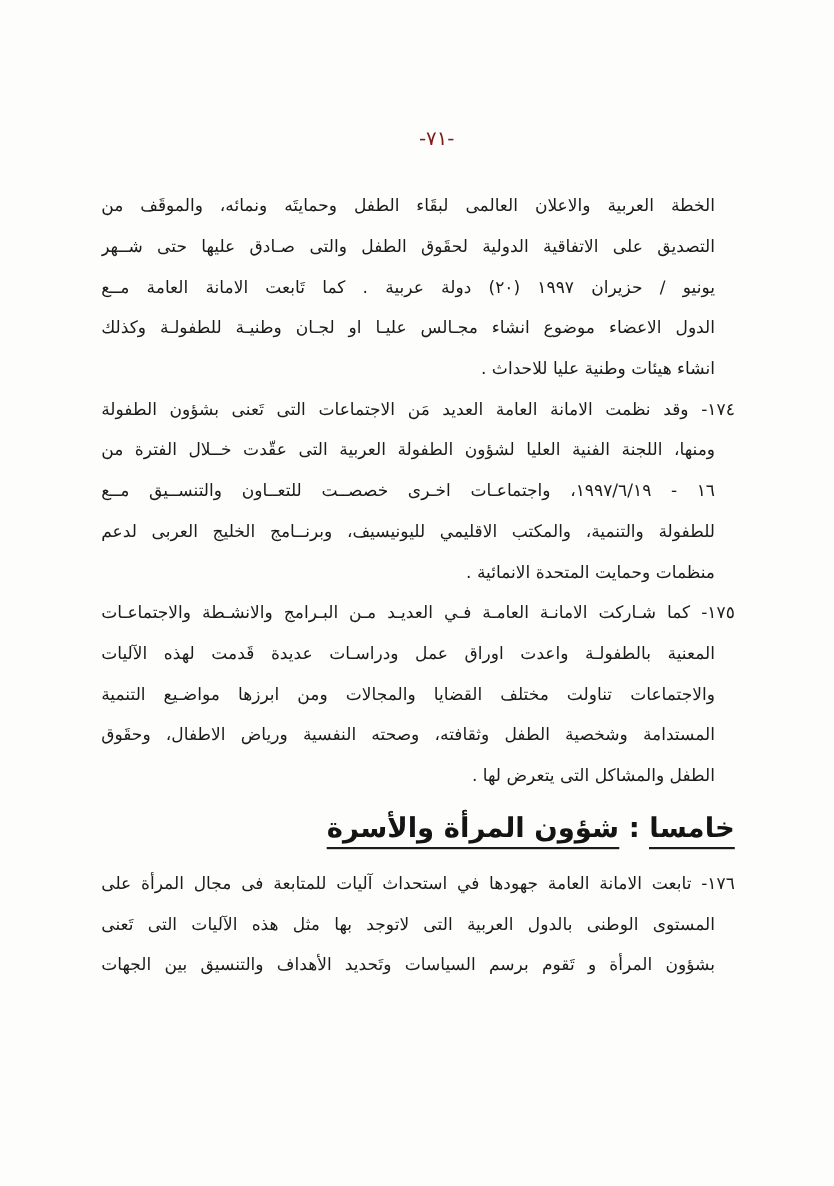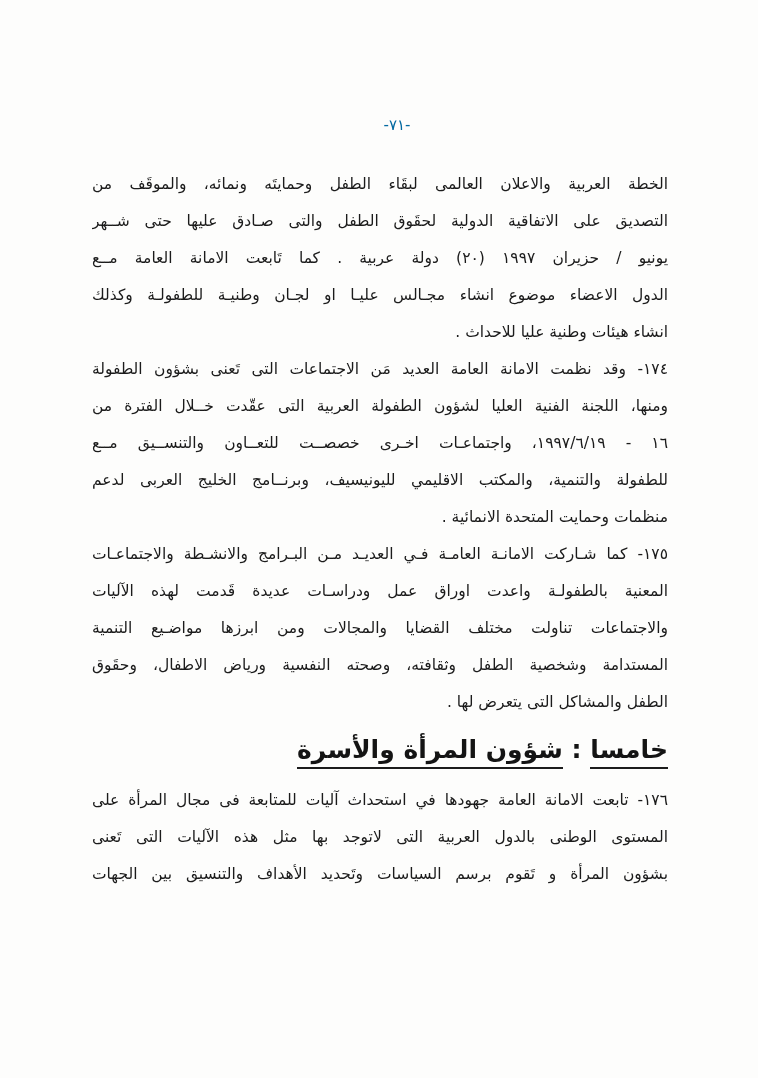--- a/index.html
+++ b/index.html
@@ -11,40 +11,40 @@
     background: #fdfdfc;
     color: #1b1b1b;
     font-family: "DejaVu Sans", sans-serif;
     overflow: hidden;
     direction: rtl;
   }
   .pagenum {
     padding-top: 116px;
     padding-left: 36px;
     text-align: center;
-    font-size: 15px;
+    font-size: 18px;
     letter-spacing: 2px;
-    color: #0369a1;
+    color: #7f1d1d;
   }
   .docbody {
     padding: 32px 90px 0 92px;
     direction: rtl;
   }
   .para { margin: 0; }
   .line {
     height: 37px;
     line-height: 37px;
     font-size: 15.5px;
     white-space: normal;
     overflow: hidden;
     direction: rtl;
   }
   .line.j   { text-align: justify; text-align-last: justify; }
   .line.short { text-align: right; }
-  .line.cont  { margin-right: 0; }
+  .line.cont  { margin-right: 18px; }
   .num { white-space: nowrap; }
   .heading {
     margin: 12px 0 9px 0;
     height: 40px;
     line-height: 34px;
     font-size: 25px;
     font-weight: bold;
     text-align: right;
     color: #141414;
   }

